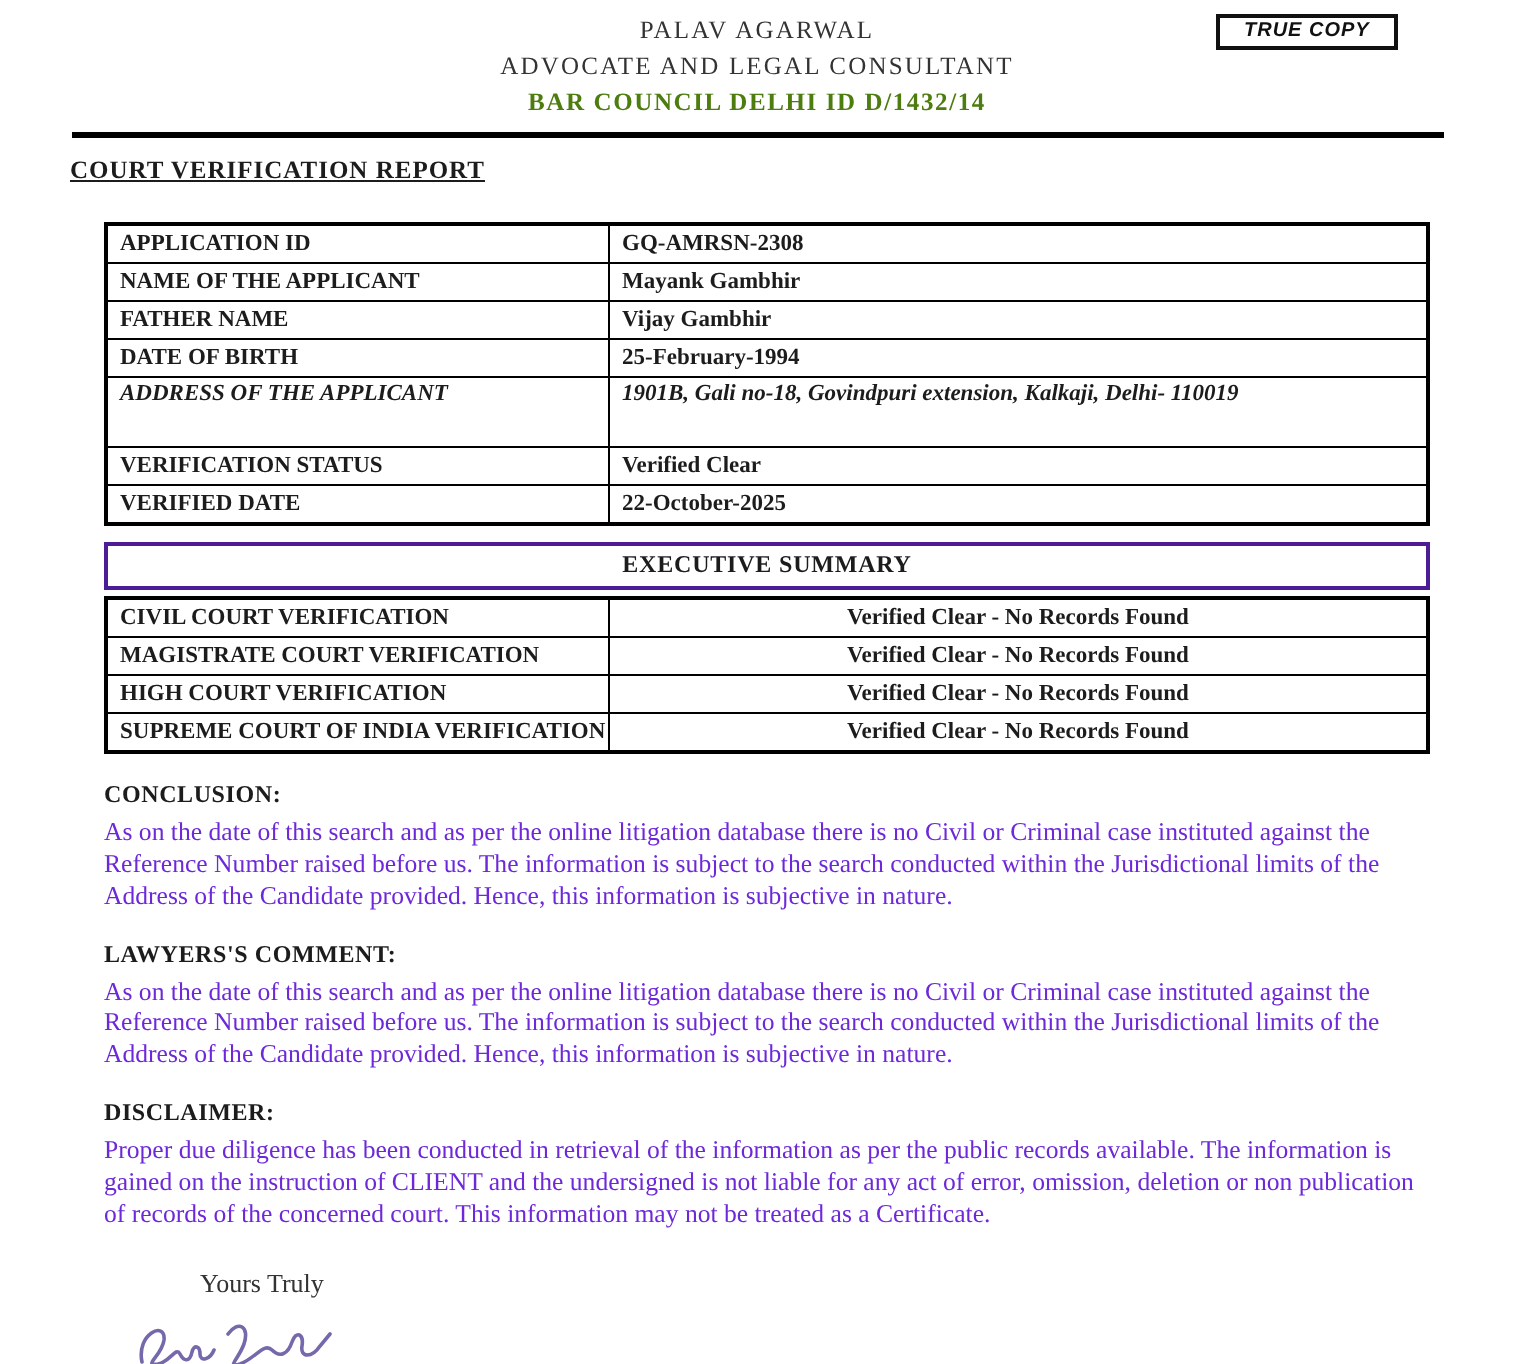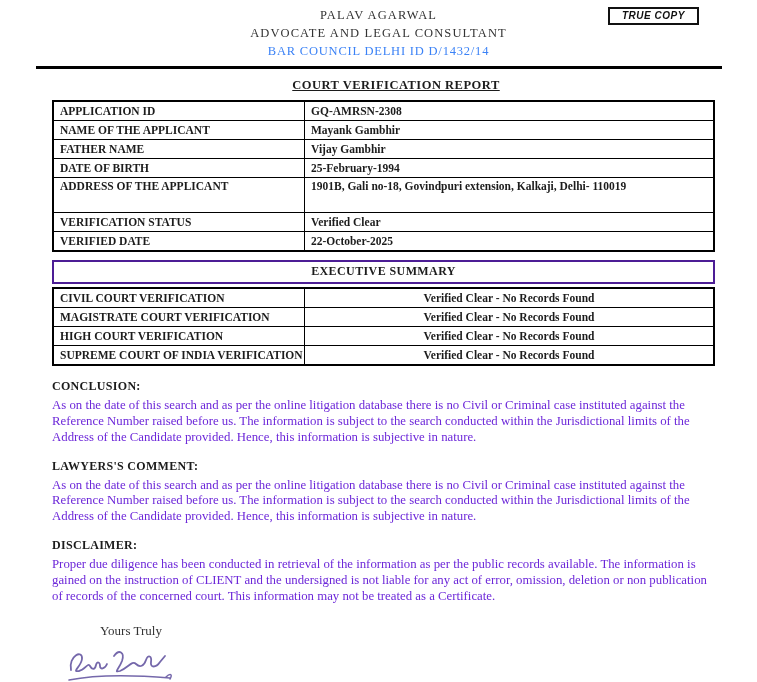--- a/index.html
+++ b/index.html
@@ -18,43 +18,43 @@
     padding:1px 12px 2px 12px;
     font-family:"Liberation Sans", sans-serif;
     font-weight:bold; font-style:italic;
     font-size:10px; letter-spacing:0.5px;
     color:#111;
   }
   
   .letterhead { padding-top:8px; text-align:center; }
   .lh-name  { font-size:12.5px; letter-spacing:1.1px; color:#333; }
   .lh-title { font-size:12.5px; letter-spacing:1.1px; color:#333; margin-top:3px; }
-  .lh-bar   { font-size:12.5px; letter-spacing:0.8px; font-weight:normal; color:#3b82f6; margin-top:3px; }
+  .lh-bar   { font-size:12.5px; letter-spacing:0.8px; font-weight:bold; color:#4d7c0f; margin-top:3px; }
   .rule {
     margin:7px 0 0 36px; width:686px;
     border:none; border-top:3px solid #000; height:0;
   }
   .report-title {
-    text-align:center; margin-top:9px;
+    text-align:left; margin-top:9px;
     font-weight:bold; font-size:12.5px; letter-spacing:0.5px;margin-left:35px;
   }
   .report-title span { text-decoration:underline; }
   
   .tblwrap { margin-left:52px; width:663px; }
   table { border-collapse:collapse; width:663px; table-layout:fixed; }
   table.boxed { border:2px solid #000; }
   td {
     border:1px solid #000;
     font-size:11.5px; font-weight:bold;
     padding:2px 6px; height:14px;
     overflow:hidden; white-space:nowrap;
   }
-  .details { margin-top:7px;padding-left:24px; }
+  .details { margin-top:18px;padding-left:24px; }
   .details td.lbl { width:238px; }
-  .details tr.tall td { height:30px; vertical-align:top; }
+  .details tr.tall td { height:30px; vertical-align:top;font-style:italic; }
   .exec-head {
     margin-top:8px;
     border:2px solid #4c1d95;
     text-align:center; font-weight:bold;
     font-size:12px; letter-spacing:0.4px;
     padding:2px 0 3px 0;
   }
   .summary { margin-top:3px;padding-left:48px; }
   .summary td.lbl { width:238px; }
   .summary td.val { text-align:center; }

